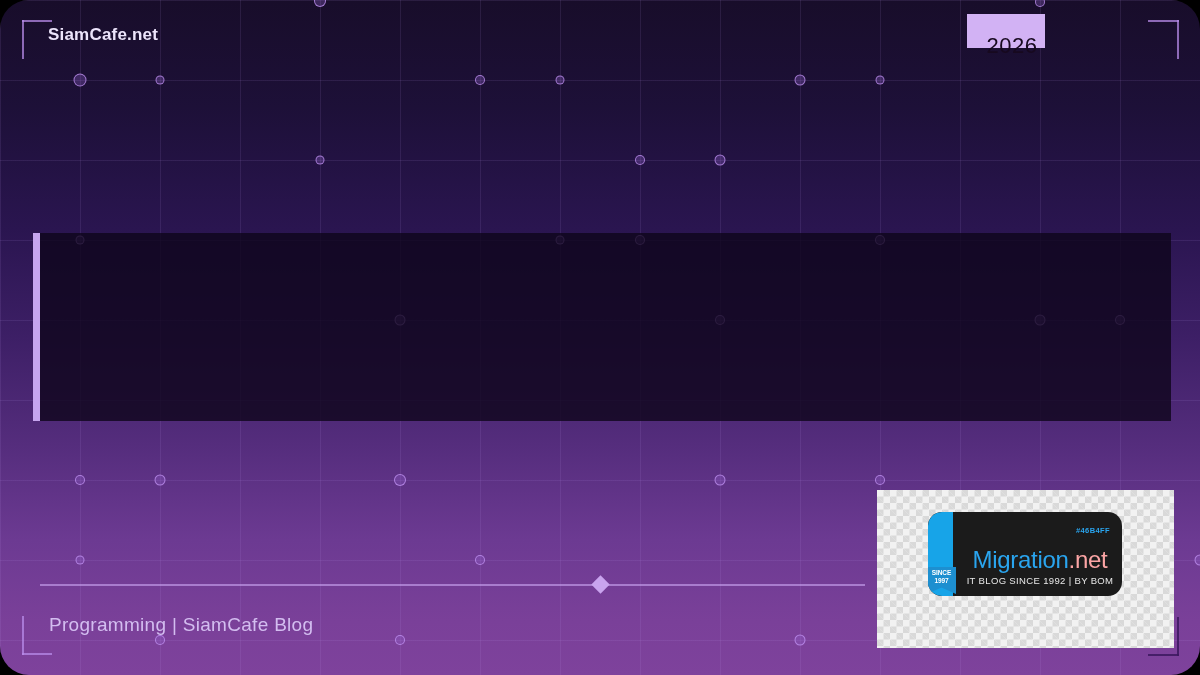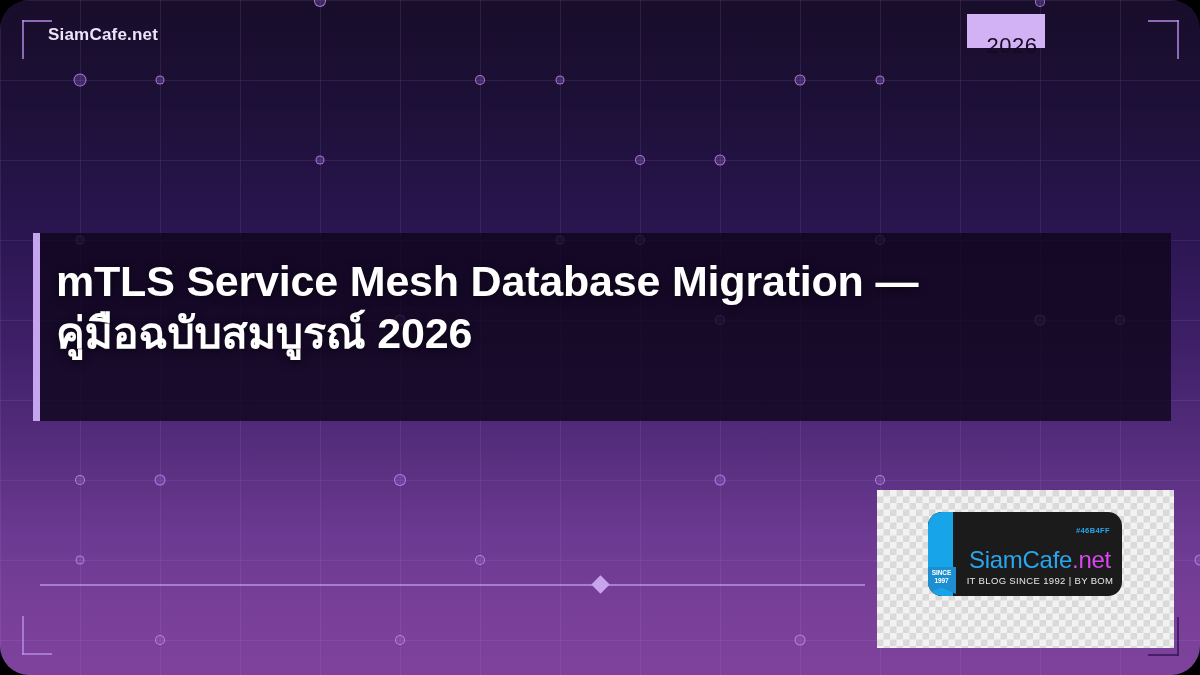--- a/index.html
+++ b/index.html
@@ -222,21 +222,21 @@
     left: 33px;
     top: 35px;
     width: 158px;
     text-align: center;
     font-size: 24px;
     line-height: 26px;
     letter-spacing: -0.3px;
     white-space: nowrap;
   }
   .logo-title .a { color: #2aa5ef; }
-  .logo-title .b { color: #d946ef; }
+  .logo-title .b { color: #fca5a5; }
   .logo-sub {
     position: absolute;
     left: 33px;
     top: 63px;
     width: 158px;
     text-align: center;
     font-size: 9.5px;
     color: #e8e8e8;
     letter-spacing: 0.35px;
     white-space: nowrap;
@@ -300,35 +300,34 @@
   </div>
 
   <div class="brand">SiamCafe.net</div>
 
   <div class="year-badge">
     <span>2026</span>
   </div>
 
   <div class="title-panel"></div>
   <div class="title-accent"></div>
-  <div class="title-text">mTLS Service Mesh Database Migration —
-คู่มือฉบับสมบูรณ์ 2026</div>
 
   <div class="divider"></div>
   <div class="divider-diamond"></div>
 
+  <div class="footer-text">Programming | SiamCafe Blog</div>
 
   <div class="logo-card">
     <div class="logo-inner">
       <div class="logo-bluebar"></div>
       <div class="logo-ribbon">
         <b>SINCE</b>
         <b>1997</b>
       </div>
       <div class="logo-hex">#46B4FF</div>
       <div class="logo-title">
-        <span class="a">SiamCafe</span><span class="b">.net</span>
+        <span class="a">Migration</span><span class="b">.net</span>
       </div>
       <div class="logo-sub">IT BLOG SINCE 1992 | BY BOM</div>
     </div>
   </div>
 
 </div>
 
 </body></html>

